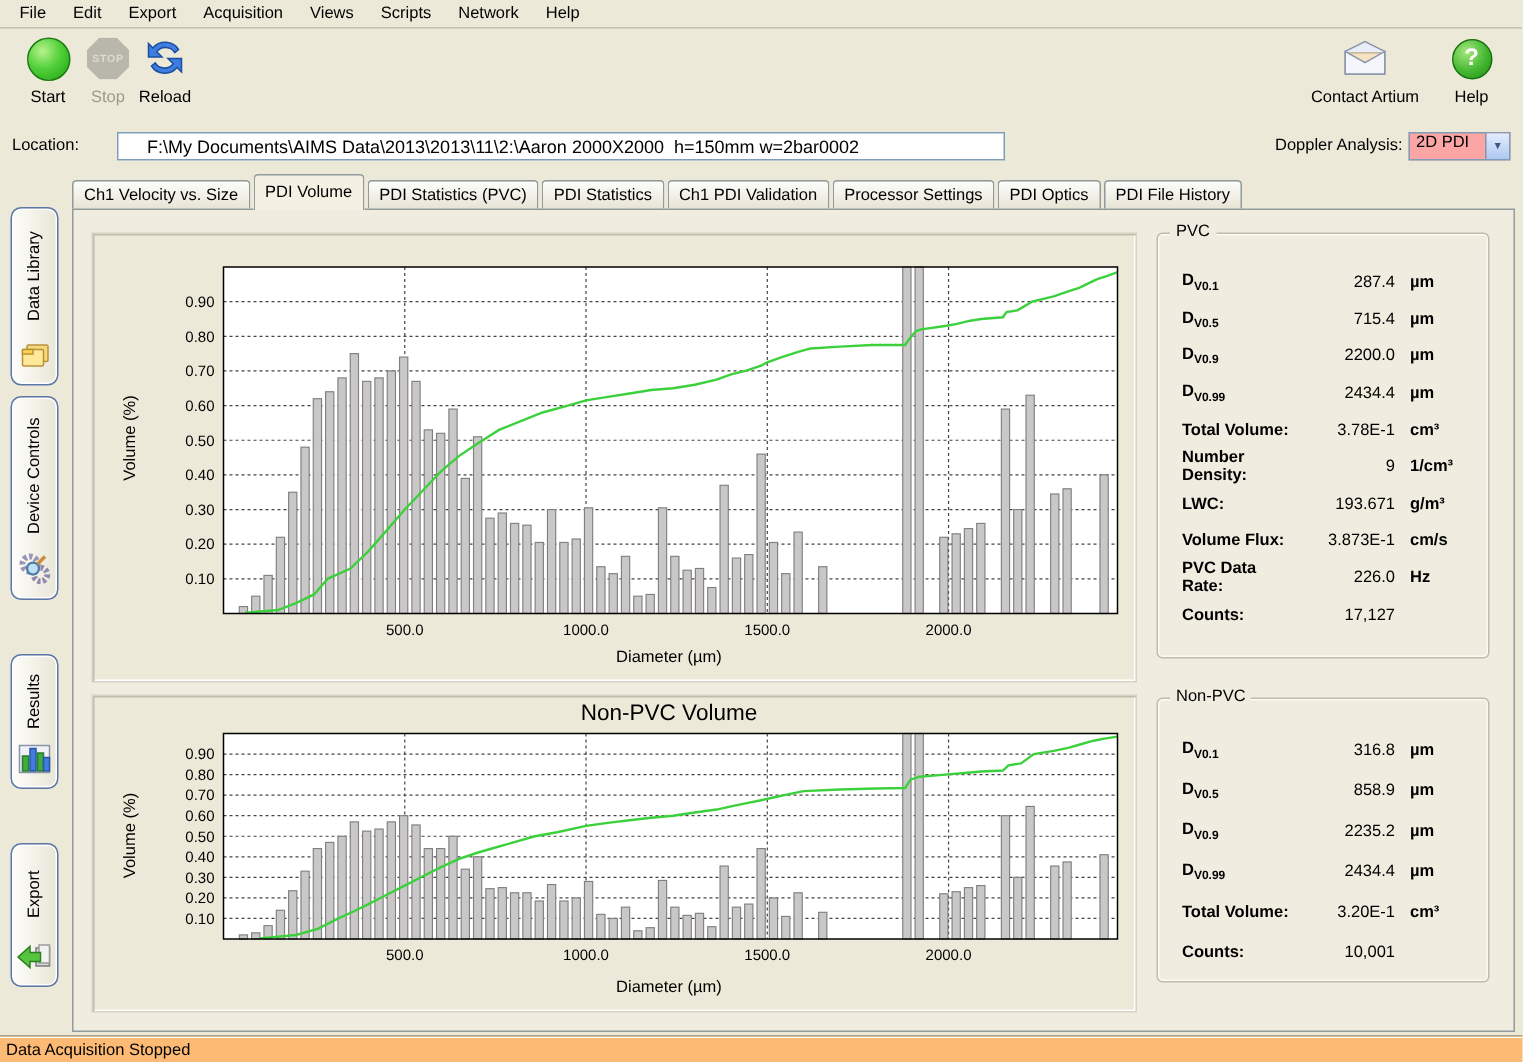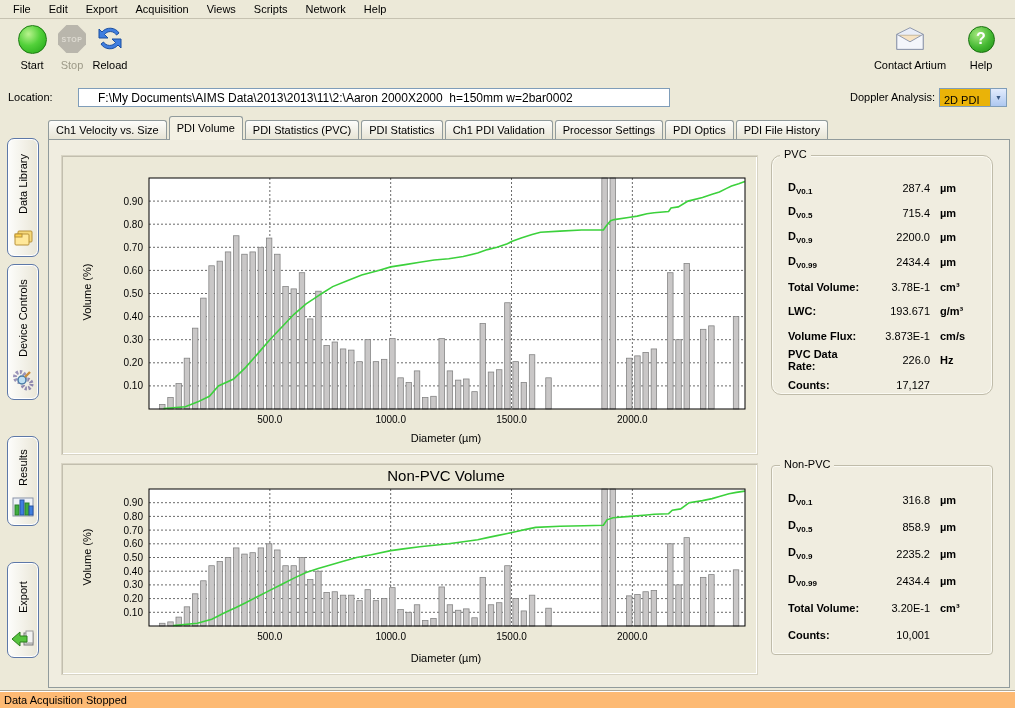--- a/index.html
+++ b/index.html
@@ -44,21 +44,21 @@
   .locrow { position:absolute; left:0; top:86px; width:100%; height:24px; }
   .loc-label { position:absolute; left:8px; top:5px; }
   .loc-input {
     position:absolute; left:66px; top:2px; width:592px; height:19px;
     border:1px solid #7f9db9; background:#fff; font-size:12px;
     font-family:"Liberation Sans", sans-serif; padding:1px 19px; color:#000;margin-left:12px;
   }
   .doppler-label { position:absolute; right:80px; top:5px; }
   .combo {
     position:absolute; right:8px; top:2px; width:68px; height:19px;
-    border:1px solid #7f9db9; background:#eab308; display:flex; align-items:flex-end;
+    border:1px solid #7f9db9; background:#fca5a5; display:flex; align-items:flex-start;
   }
   .combo-text { flex:1; padding-left:4px; }
   .combo-arrow {
     width:16px; height:100%; display:flex; align-items:center; justify-content:center;
     background: linear-gradient(#e3ecfd,#aec8f0); border-left:1px solid #7f9db9;
     color:#3a5a86; font-size:7px;
   }
 
   
   .main { position:absolute; left:0; top:112px; width:100%; height:578px; }
@@ -458,21 +458,21 @@
               <text x="80" y="41.2" text-anchor="end">0.90</text>
               <text x="206.84347120843472" y="175" text-anchor="middle">500.0</text>
               <text x="327.68694241686944" y="175" text-anchor="middle">1000.0</text>
               <text x="448.53041362530416" y="175" text-anchor="middle">1500.0</text>
               <text x="569.3738848337389" y="175" text-anchor="middle">2000.0</text>
             </g>
           </svg>
         <div class="axis-xlabel" style="left:86px; top:188px; width:596px;">Diameter (µm)</div>
       </div>
 
-      <div class="groupbox" style="left:722px; top:15px; width:222px; height:240px;border-radius:10px;">
+      <div class="groupbox" style="left:722px; top:15px; width:222px; height:284px;">
         <span class="groupbox-legend">PVC</span>
         <div class="stat-rows">
             <div class="stat-row" style="height: 24.6px;">
               <span class="stat-label">D<span class="stat-sub">V0.1</span></span>
               <span class="stat-value">287.4</span>
               <span class="stat-unit">µm</span>
             </div>
             <div class="stat-row" style="height: 24.6px;">
               <span class="stat-label">D<span class="stat-sub">V0.5</span></span>
               <span class="stat-value">715.4</span>
@@ -485,20 +485,25 @@
             </div>
             <div class="stat-row" style="height: 24.6px;">
               <span class="stat-label">D<span class="stat-sub">V0.99</span></span>
               <span class="stat-value">2434.4</span>
               <span class="stat-unit">µm</span>
             </div>
             <div class="stat-row" style="height: 24.6px;">
               <span class="stat-label">Total Volume:</span>
               <span class="stat-value">3.78E-1</span>
               <span class="stat-unit">cm³</span>
+            </div>
+            <div class="stat-row" style="height: 24.6px;">
+              <span class="stat-label">Number Density:</span>
+              <span class="stat-value">9</span>
+              <span class="stat-unit">1/cm³</span>
             </div>
             <div class="stat-row" style="height: 24.6px;">
               <span class="stat-label">LWC:</span>
               <span class="stat-value">193.671</span>
               <span class="stat-unit">g/m³</span>
             </div>
             <div class="stat-row" style="height: 24.6px;">
               <span class="stat-label">Volume Flux:</span>
               <span class="stat-value">3.873E-1</span>
               <span class="stat-unit">cm/s</span>

